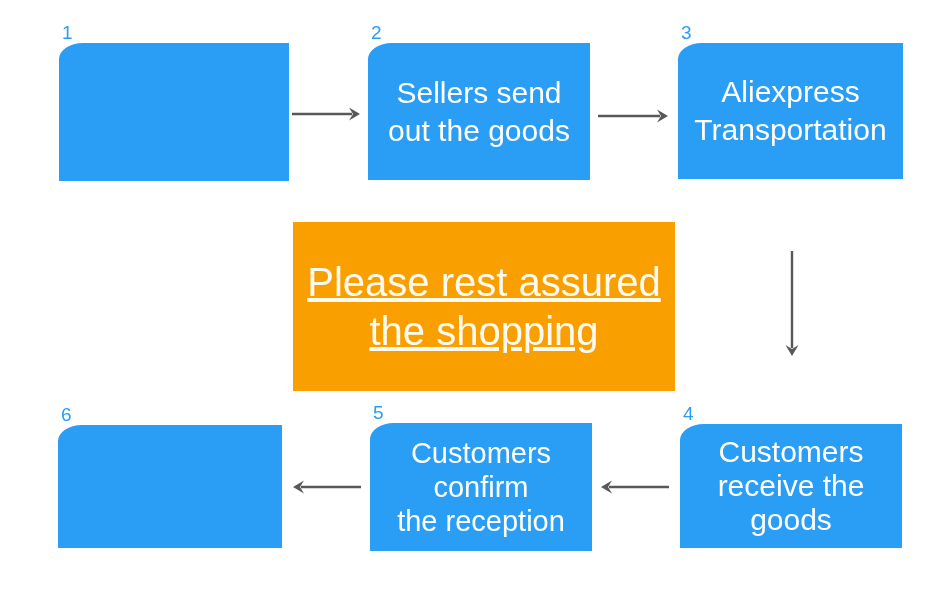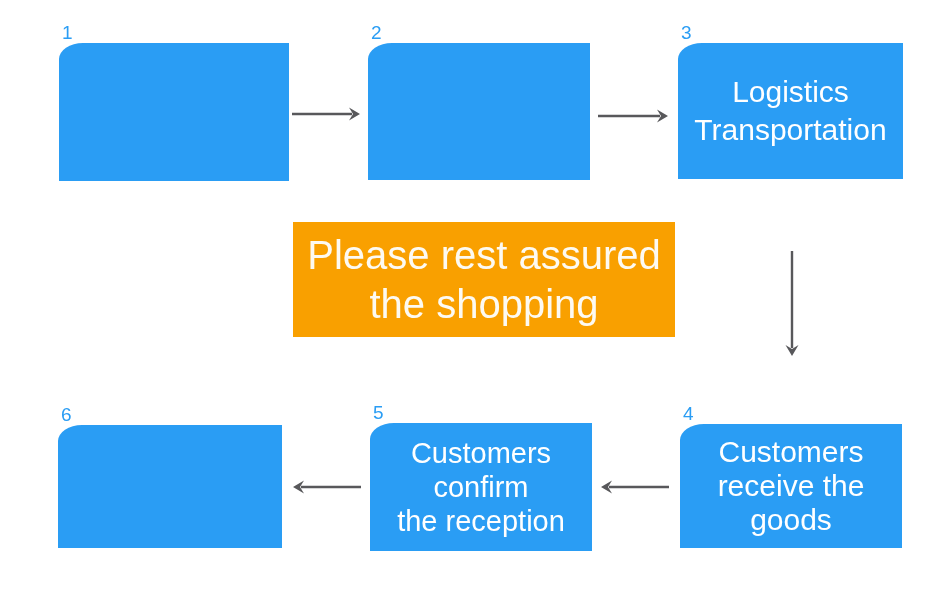--- a/index.html
+++ b/index.html
@@ -20,46 +20,48 @@
   .banner {
     position:absolute; background:var(--banner-orange,#f9a000); color:#fdfaf2;
     display:flex; align-items:center; justify-content:center; text-align:center;
   }
   .n1 { left:59px;  top:43px;  width:230px; height:138px; font-size:24px; line-height:28px; }
   .n2 { left:368px; top:43px;  width:222px; height:137px; font-size:30px; line-height:38px; }
   .n3 { left:678px; top:43px;  width:225px; height:136px; font-size:30px; line-height:38px; }
   .n4 { left:680px; top:424px; width:222px; height:124px; font-size:30px; line-height:34px; }
   .n5 { left:370px; top:423px; width:222px; height:128px; font-size:29px; line-height:34px; }
   .n6 { left:58px;  top:425px; width:224px; height:123px; font-size:30px; line-height:40px; }
-  .bnr { left:293px; top:222px; width:382px; height:115px; font-size:40px; line-height:49px; }
+  .bnr { left:293px; top:222px; width:382px; height:169px; font-size:40px; line-height:49px;text-decoration:underline; }
   .arrow { position:absolute; }
   .arrow line     { stroke:var(--arrow-gray,#58585b); stroke-width:2.4; }
   .arrow path     { fill:var(--arrow-gray,#58585b); }
   .a12 { left:290px; top:104px; }
   .a23 { left:596px; top:106px; }
   .a34 { left:782px; top:249px; }
   .a45 { left:599px; top:477px; }
   .a56 { left:291px; top:477px; }
 </style>
 </head>
 <body>
 
 <div class="canvas">
 
   <div class="node notch n1">
     <span class="num">1</span>
   </div>
 
   <div class="node notch n2">
     <span class="num">2</span>
+    <span class="label">Sellers send
+out the goods</span>
   </div>
 
   <div class="node notch n3">
     <span class="num">3</span>
-    <span class="label">Logistics
+    <span class="label">Aliexpress
 Transportation</span>
   </div>
 
   <div class="banner bnr">
     <span class="label">Please rest assured
 the shopping</span>
   </div>
 
   <div class="node notch n4">
     <span class="num">4</span>

